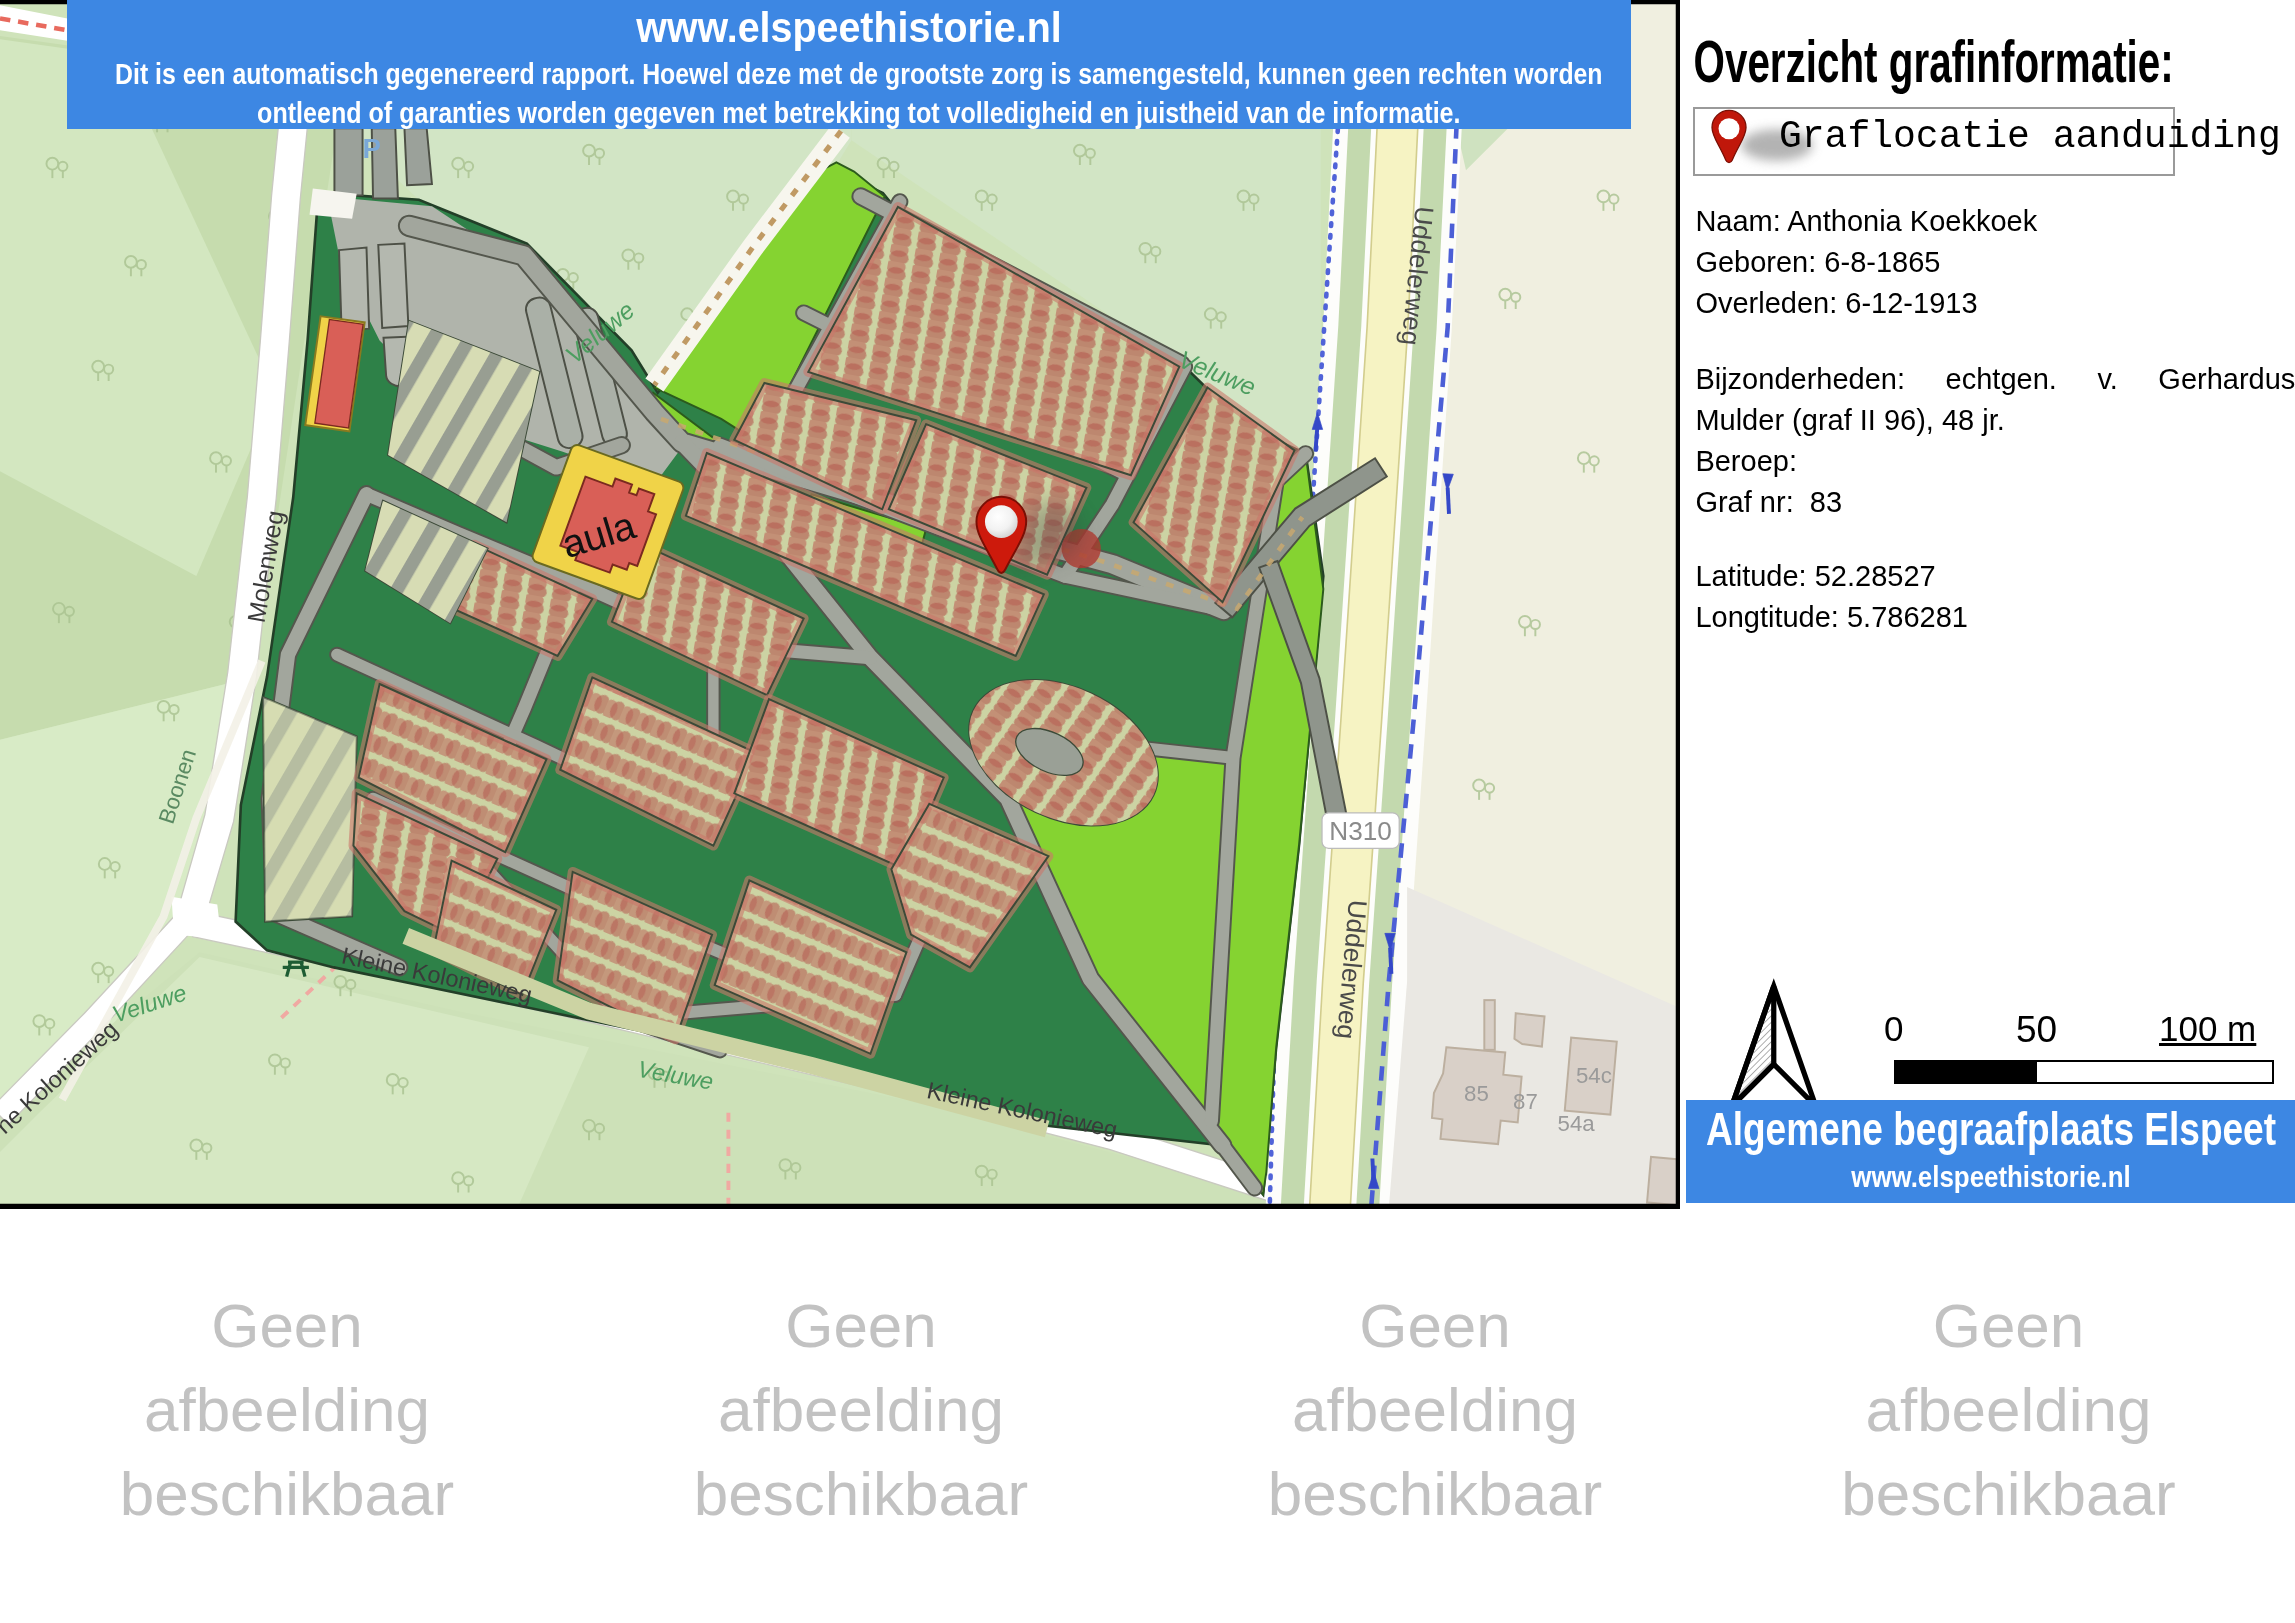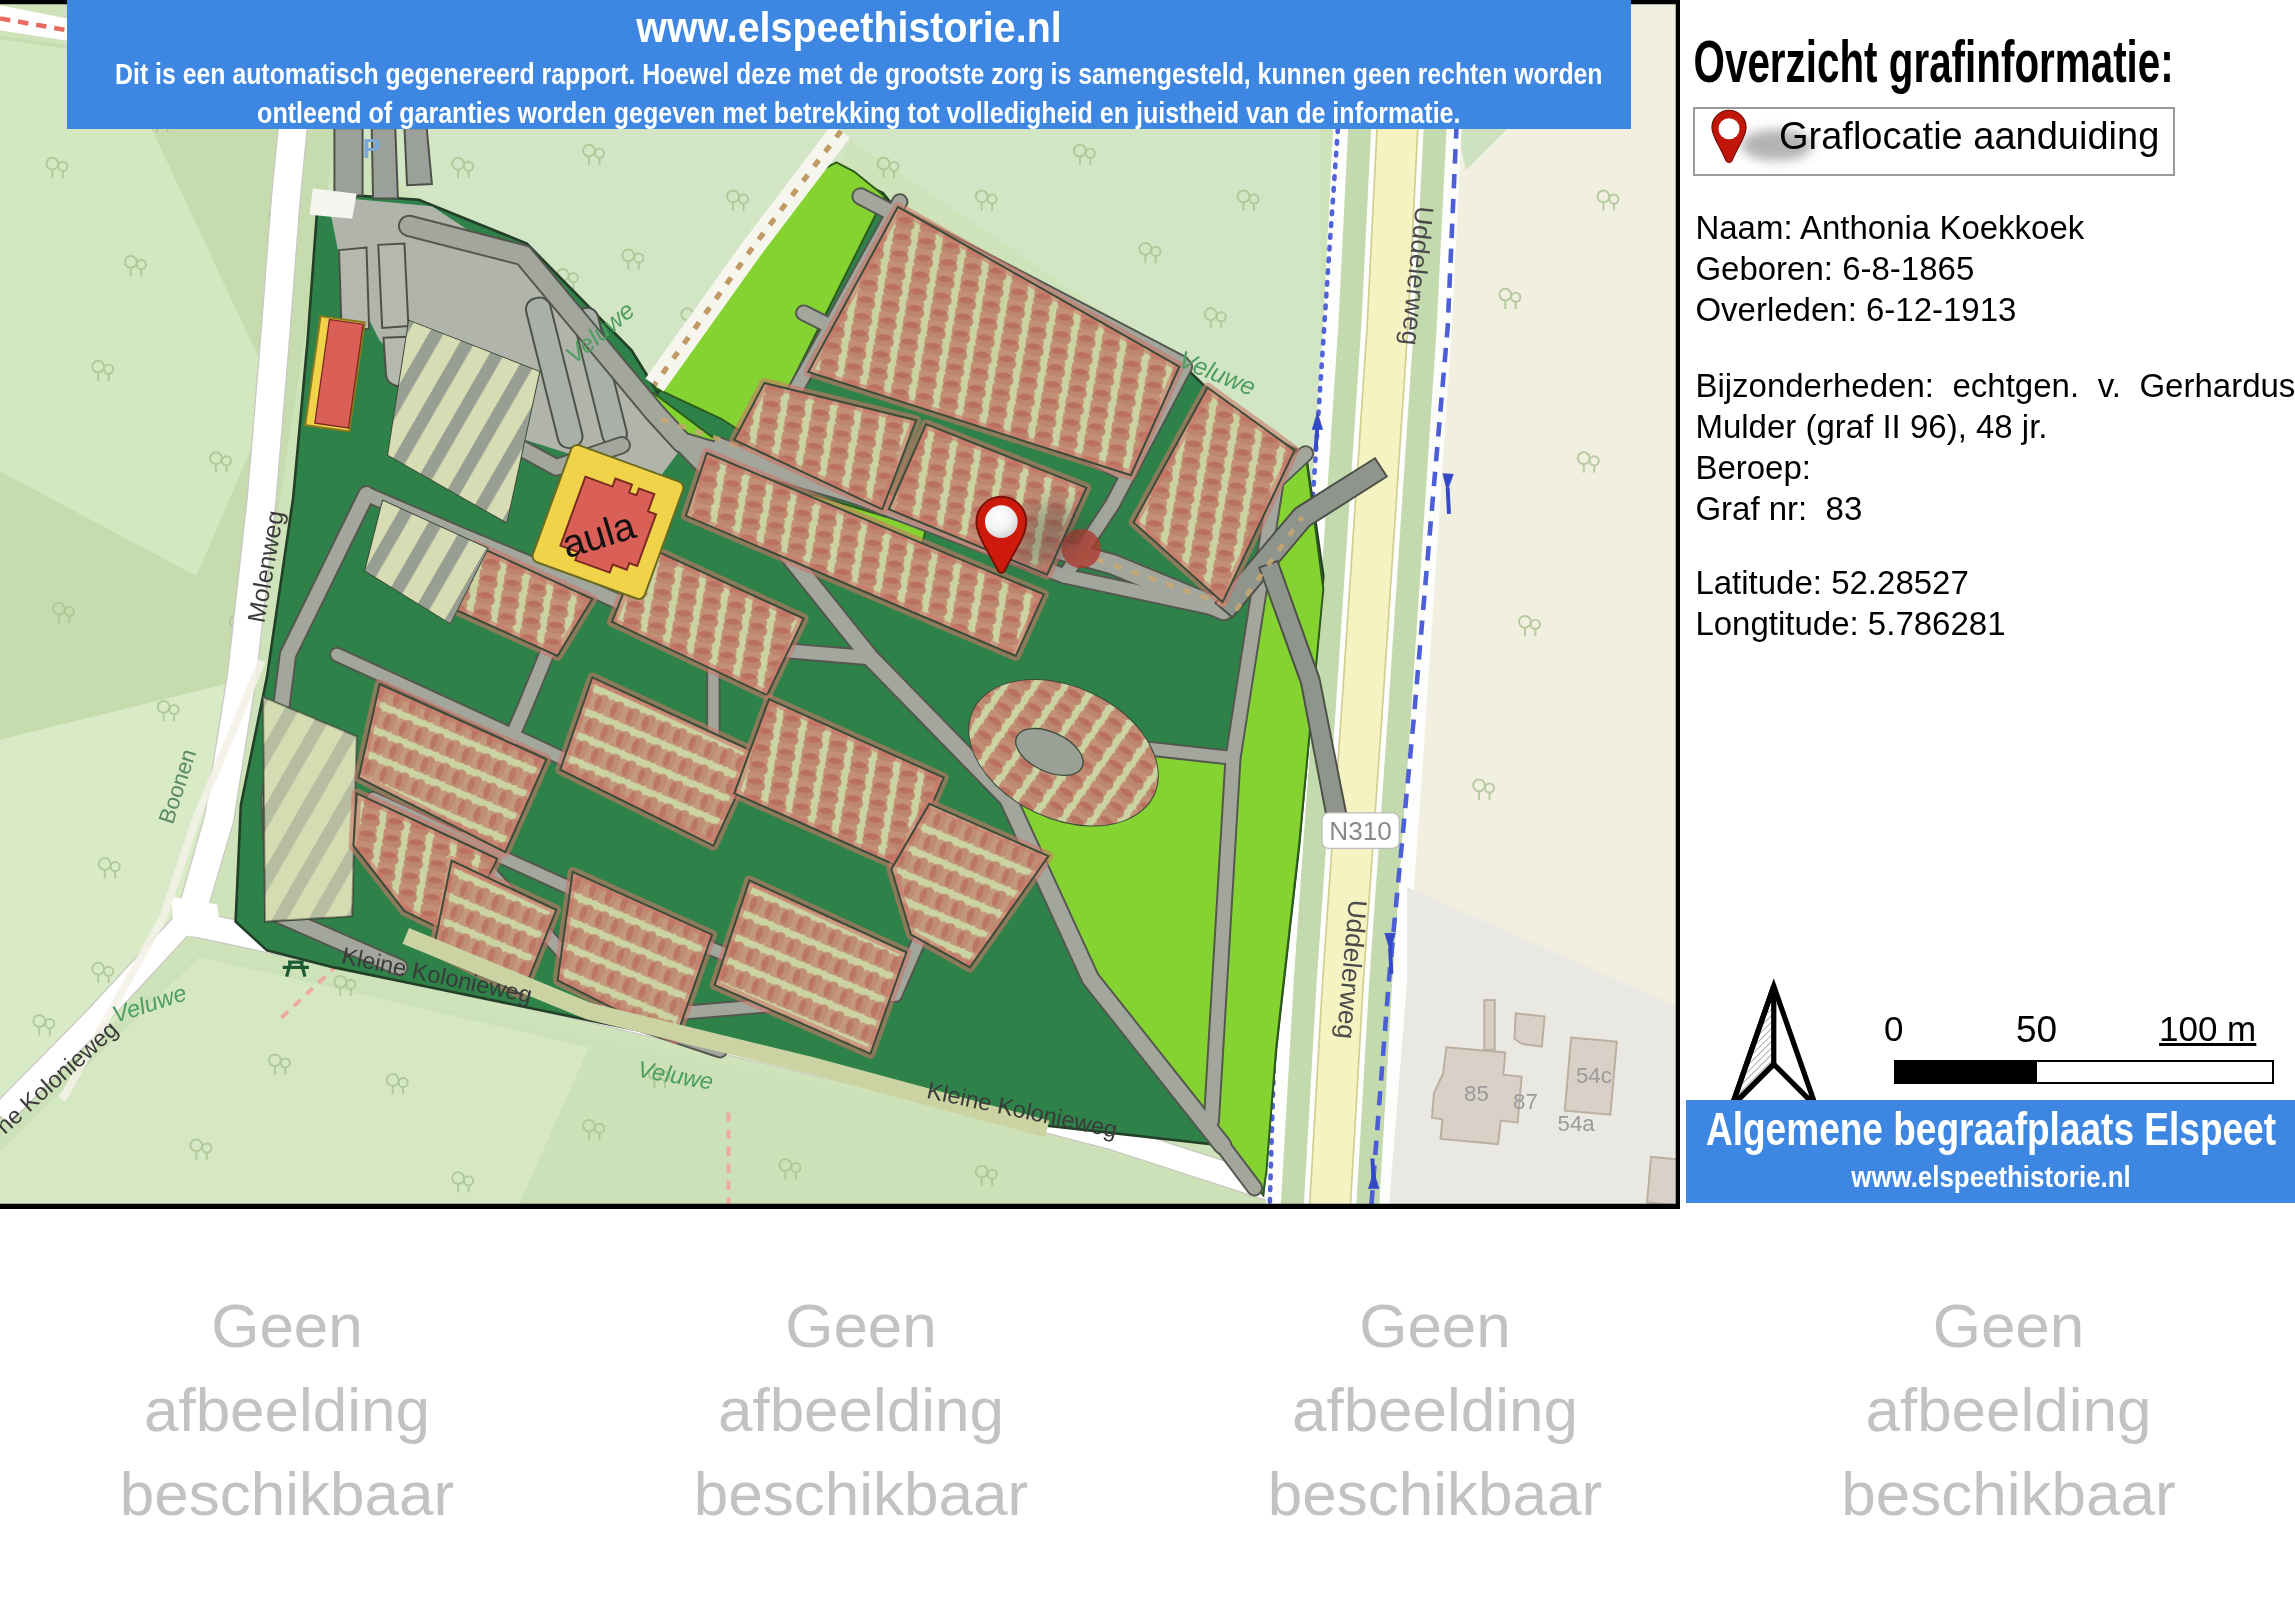--- a/index.html
+++ b/index.html
@@ -603,23 +603,23 @@
 <defs>
           <filter id="lblur" x="-60%" y="-60%" width="220%" height="220%">
             <feGaussianBlur stdDeviation="8"></feGaussianBlur>
           </filter>
         </defs>
 <ellipse cx="125" cy="55" rx="55" ry="24" fill="#9a9a9a" opacity="0.75" filter="url(#lblur)"></ellipse>
 <path d="M52,28 m-26,0 a26,26 0 1,1 52,0 c0,14 -12,28 -21,50 c-2,5 -8,5 -10,0 c-9,-22 -21,-36 -21,-50 z" fill="#c0170a" stroke="#7a0f05" stroke-width="2"></path>
 <circle cx="52" cy="30" r="16" fill="#fff"></circle>
 </svg>
 
-<div class="abs" style="left:98px;top:115px;font-size:38px;color:#000;">Graflocatie aanduiding</div>
-
-<div class="abs" style="left:14.4px;top:207px;width:600px;font-size:33px;line-height:41px;color:#000;">
+<div class="abs" style="left:98px;top:115px;font-size:38px;color:#000;font-family:Liberation Mono, monospace;">Graflocatie aanduiding</div>
+
+<div class="abs" style="left:14.4px;top:201px;width:600px;font-size:29px;line-height:41px;color:#000;">
 <div>Naam: Anthonia Koekkoek</div>
 <div>Geboren: 6-8-1865</div>
 <div>Overleden: 6-12-1913</div>
 
 <div style="display:flex;justify-content:space-between;margin-top:35px;">
           <span>Bijzonderheden:</span>
           <span>echtgen.</span>
           <span>v.</span>
           <span>Gerhardus</span>
         </div>

